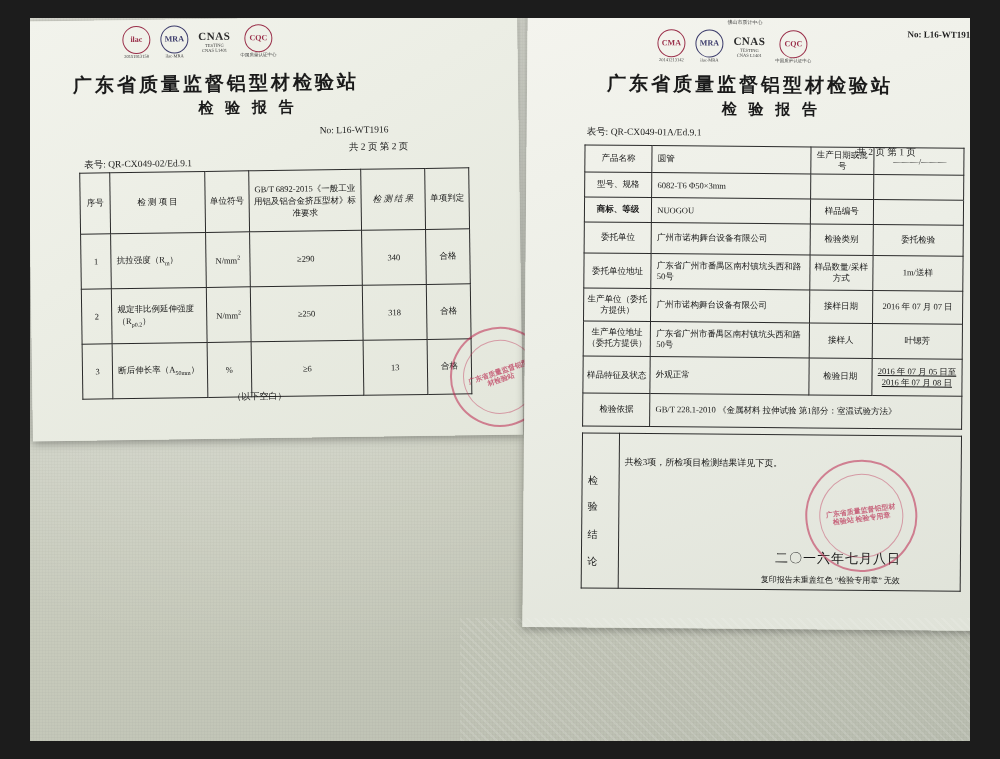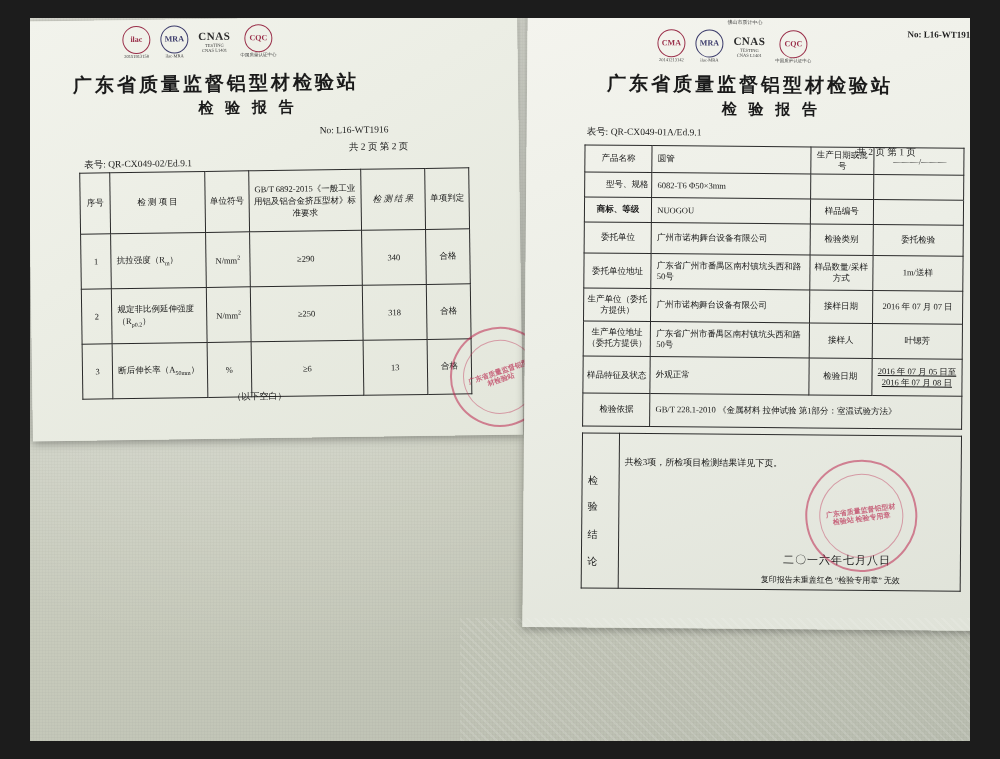--- a/index.html
+++ b/index.html
@@ -231,21 +231,21 @@
 
     <table class="tbl" style="position:absolute;left:58px;top:132px;width:380px;">
       <tbody>
           <tr>
         <td style="width:66px;height:22px;">产品名称</td>
         <td class="lft" style="width:164px;">圆管</td>
         <td style="width:62px;line-height:1.3;">生产日期或批号</td>
         <td class="lft" style="width:88px;text-align:center;">———/———</td>
       </tr>
       <tr>
-        <td style="height:20px;text-align:right;">型号、规格</td>
+        <td style="height:20px;">型号、规格</td>
         <td class="lft">6082-T6    Φ50×3mm</td>
         <td style="border-top:none;border-bottom:none;"></td>
         <td style="border-top:none;border-bottom:none;"></td>
       </tr>
       <tr>
         <td style="height:20px;font-weight:bold;">商标、等级</td>
         <td class="lft">NUOGOU</td>
         <td>样品编号</td>
         <td></td>
       </tr>
@@ -288,21 +288,21 @@
       </table>
 
     <table class="tbl" style="position:absolute;left:58px;top:420px;width:380px;">
       <tbody>
           <tr>
         <td style="width:30px;height:150px;">
           <div class="vertlabel">检 验 结 论</div>
         </td>
         <td class="lft" style="vertical-align:top;padding-top:22px;position:relative;">
           <div style="font-size:9px;">共检3项，所检项目检测结果详见下页。</div>
-          <div style="position:absolute;left:156px;bottom:22px;font-size:11px;letter-spacing:1px;margin-left:8px;">二〇一六年七月八日</div>
+          <div style="position:absolute;left:156px;bottom:22px;font-size:13px;letter-spacing:1px;">二〇一六年七月八日</div>
           <div style="position:absolute;left:142px;bottom:4px;font-size:8px;">复印报告未重盖红色 “检验专用章” 无效</div>
           <div class="stamp" style="left:186px;bottom:18px;width:108px;height:108px;transform:rotate(-8deg);">
             <div class="inner">广东省质量监督铝型材检验站 检验专用章</div>
           </div>
         </td>
       </tr>
     </tbody>
       </table>
   </div>
 

